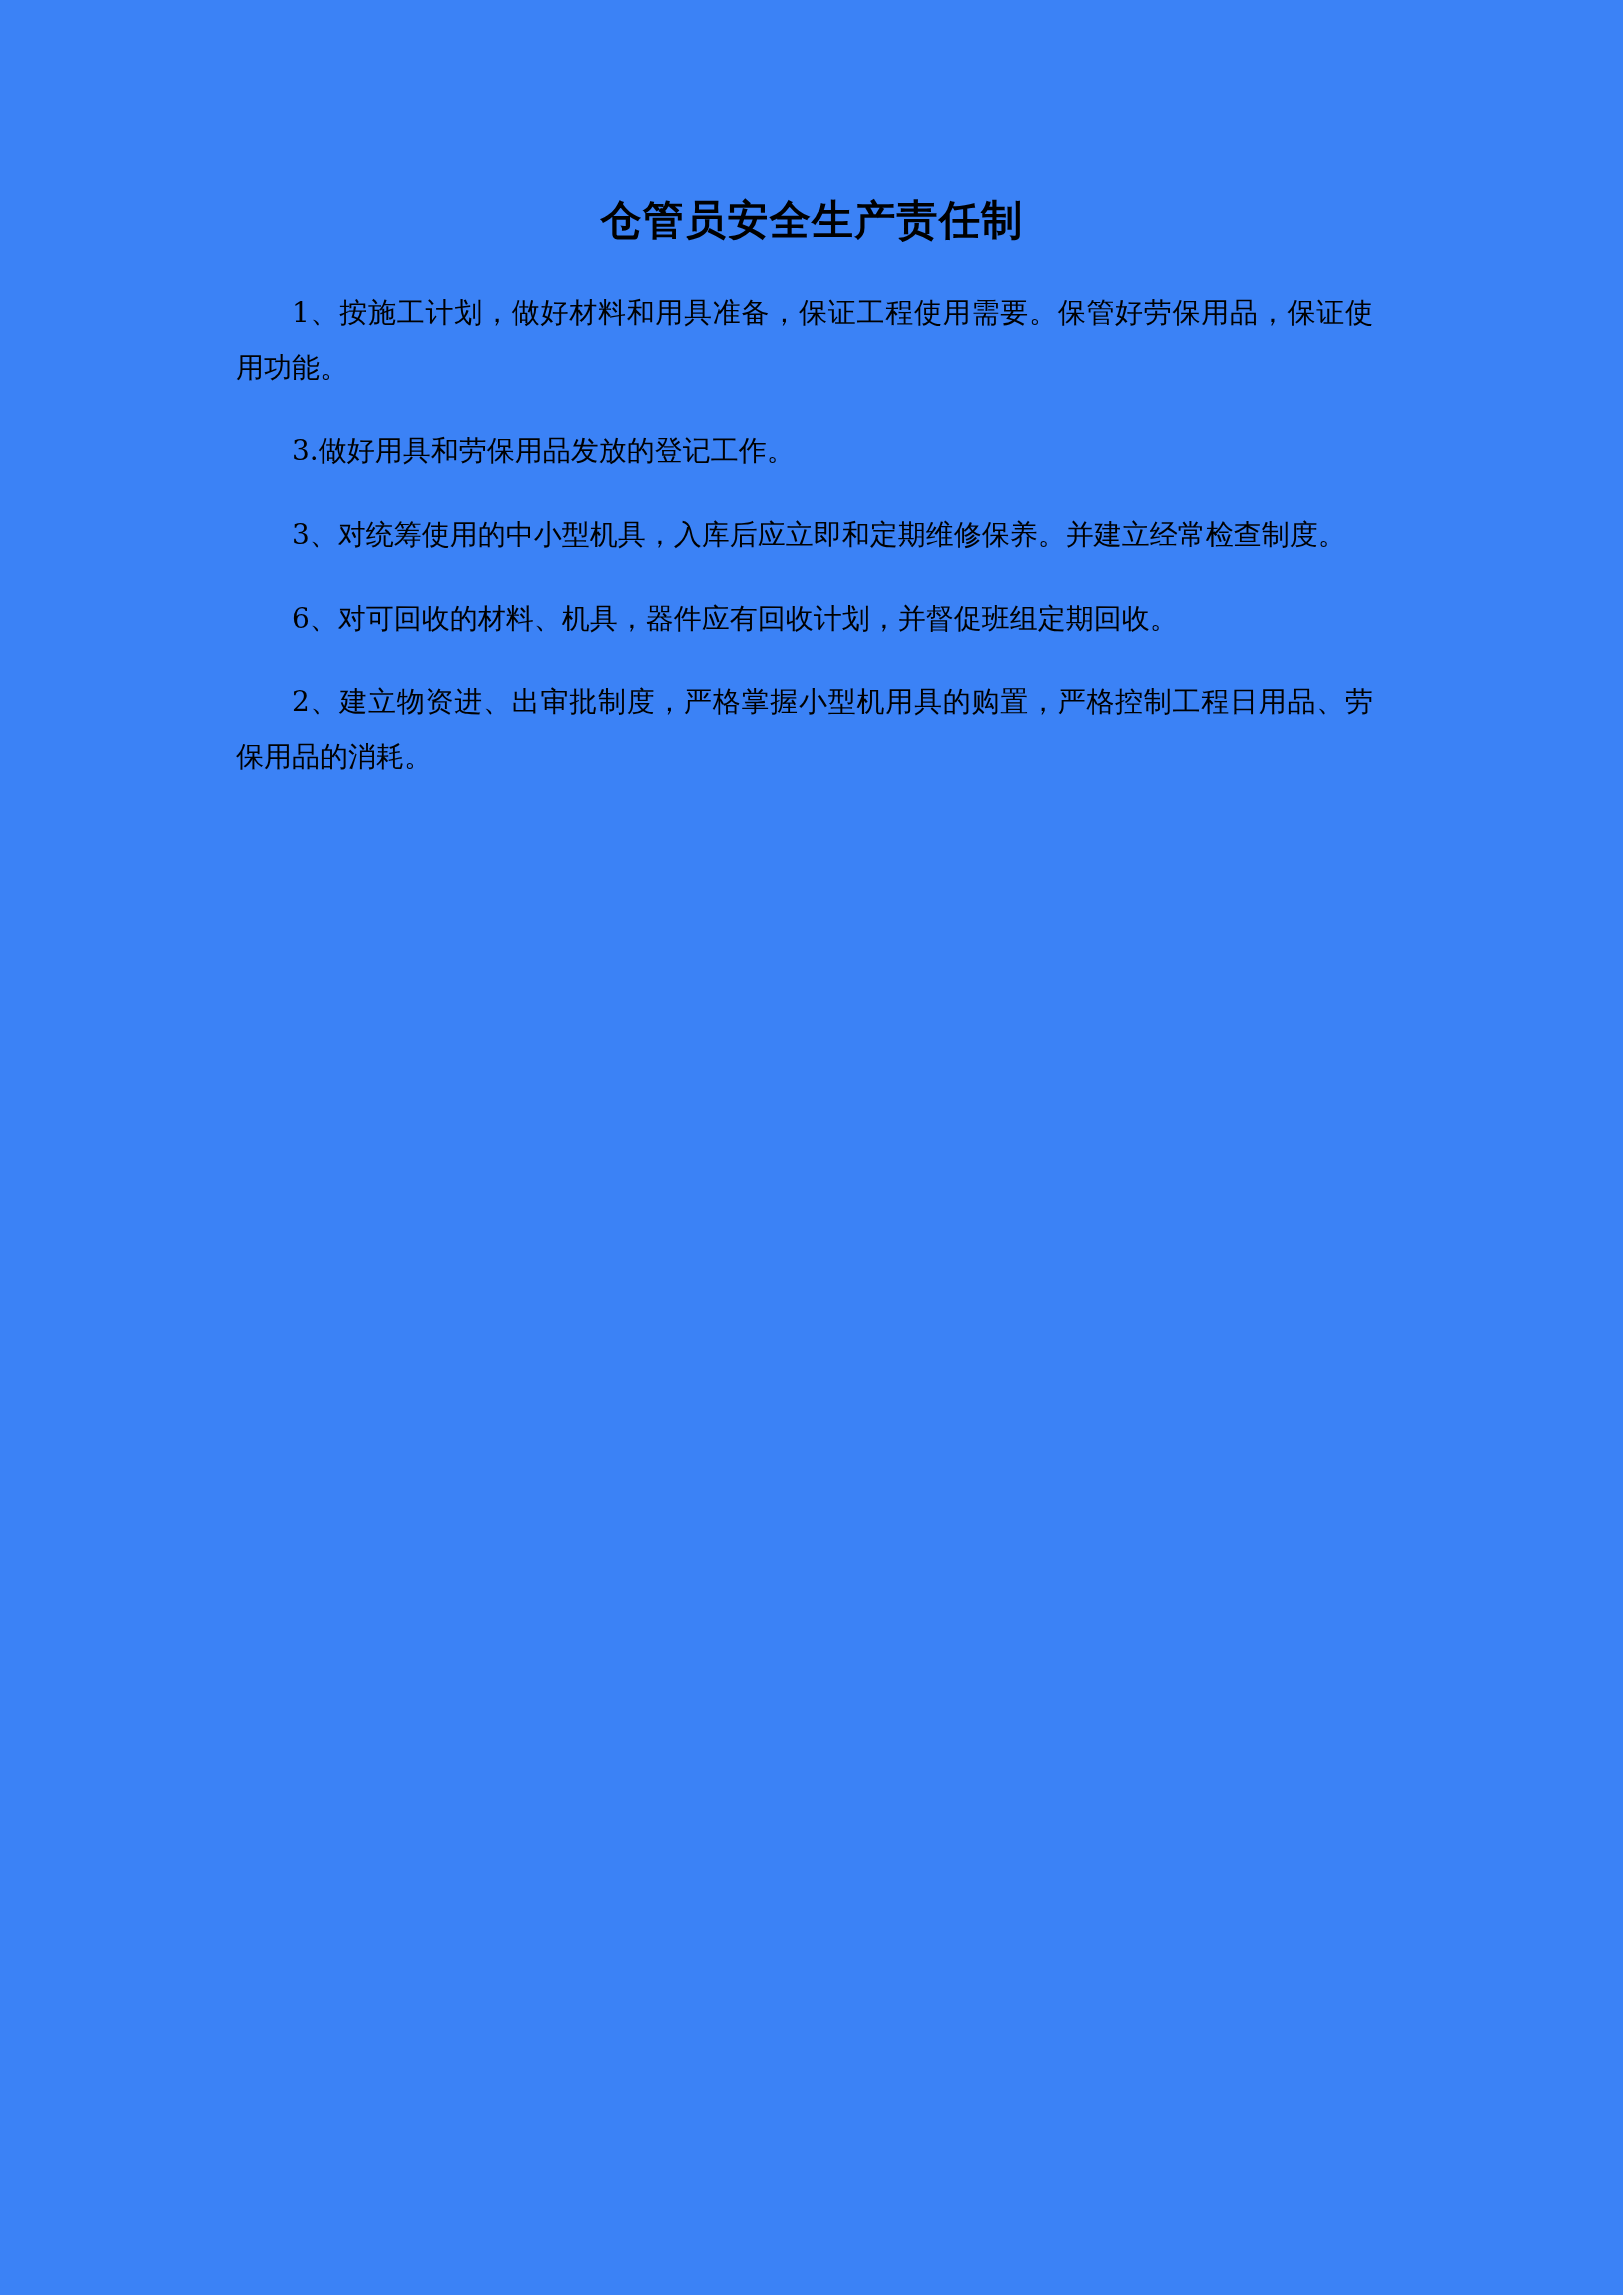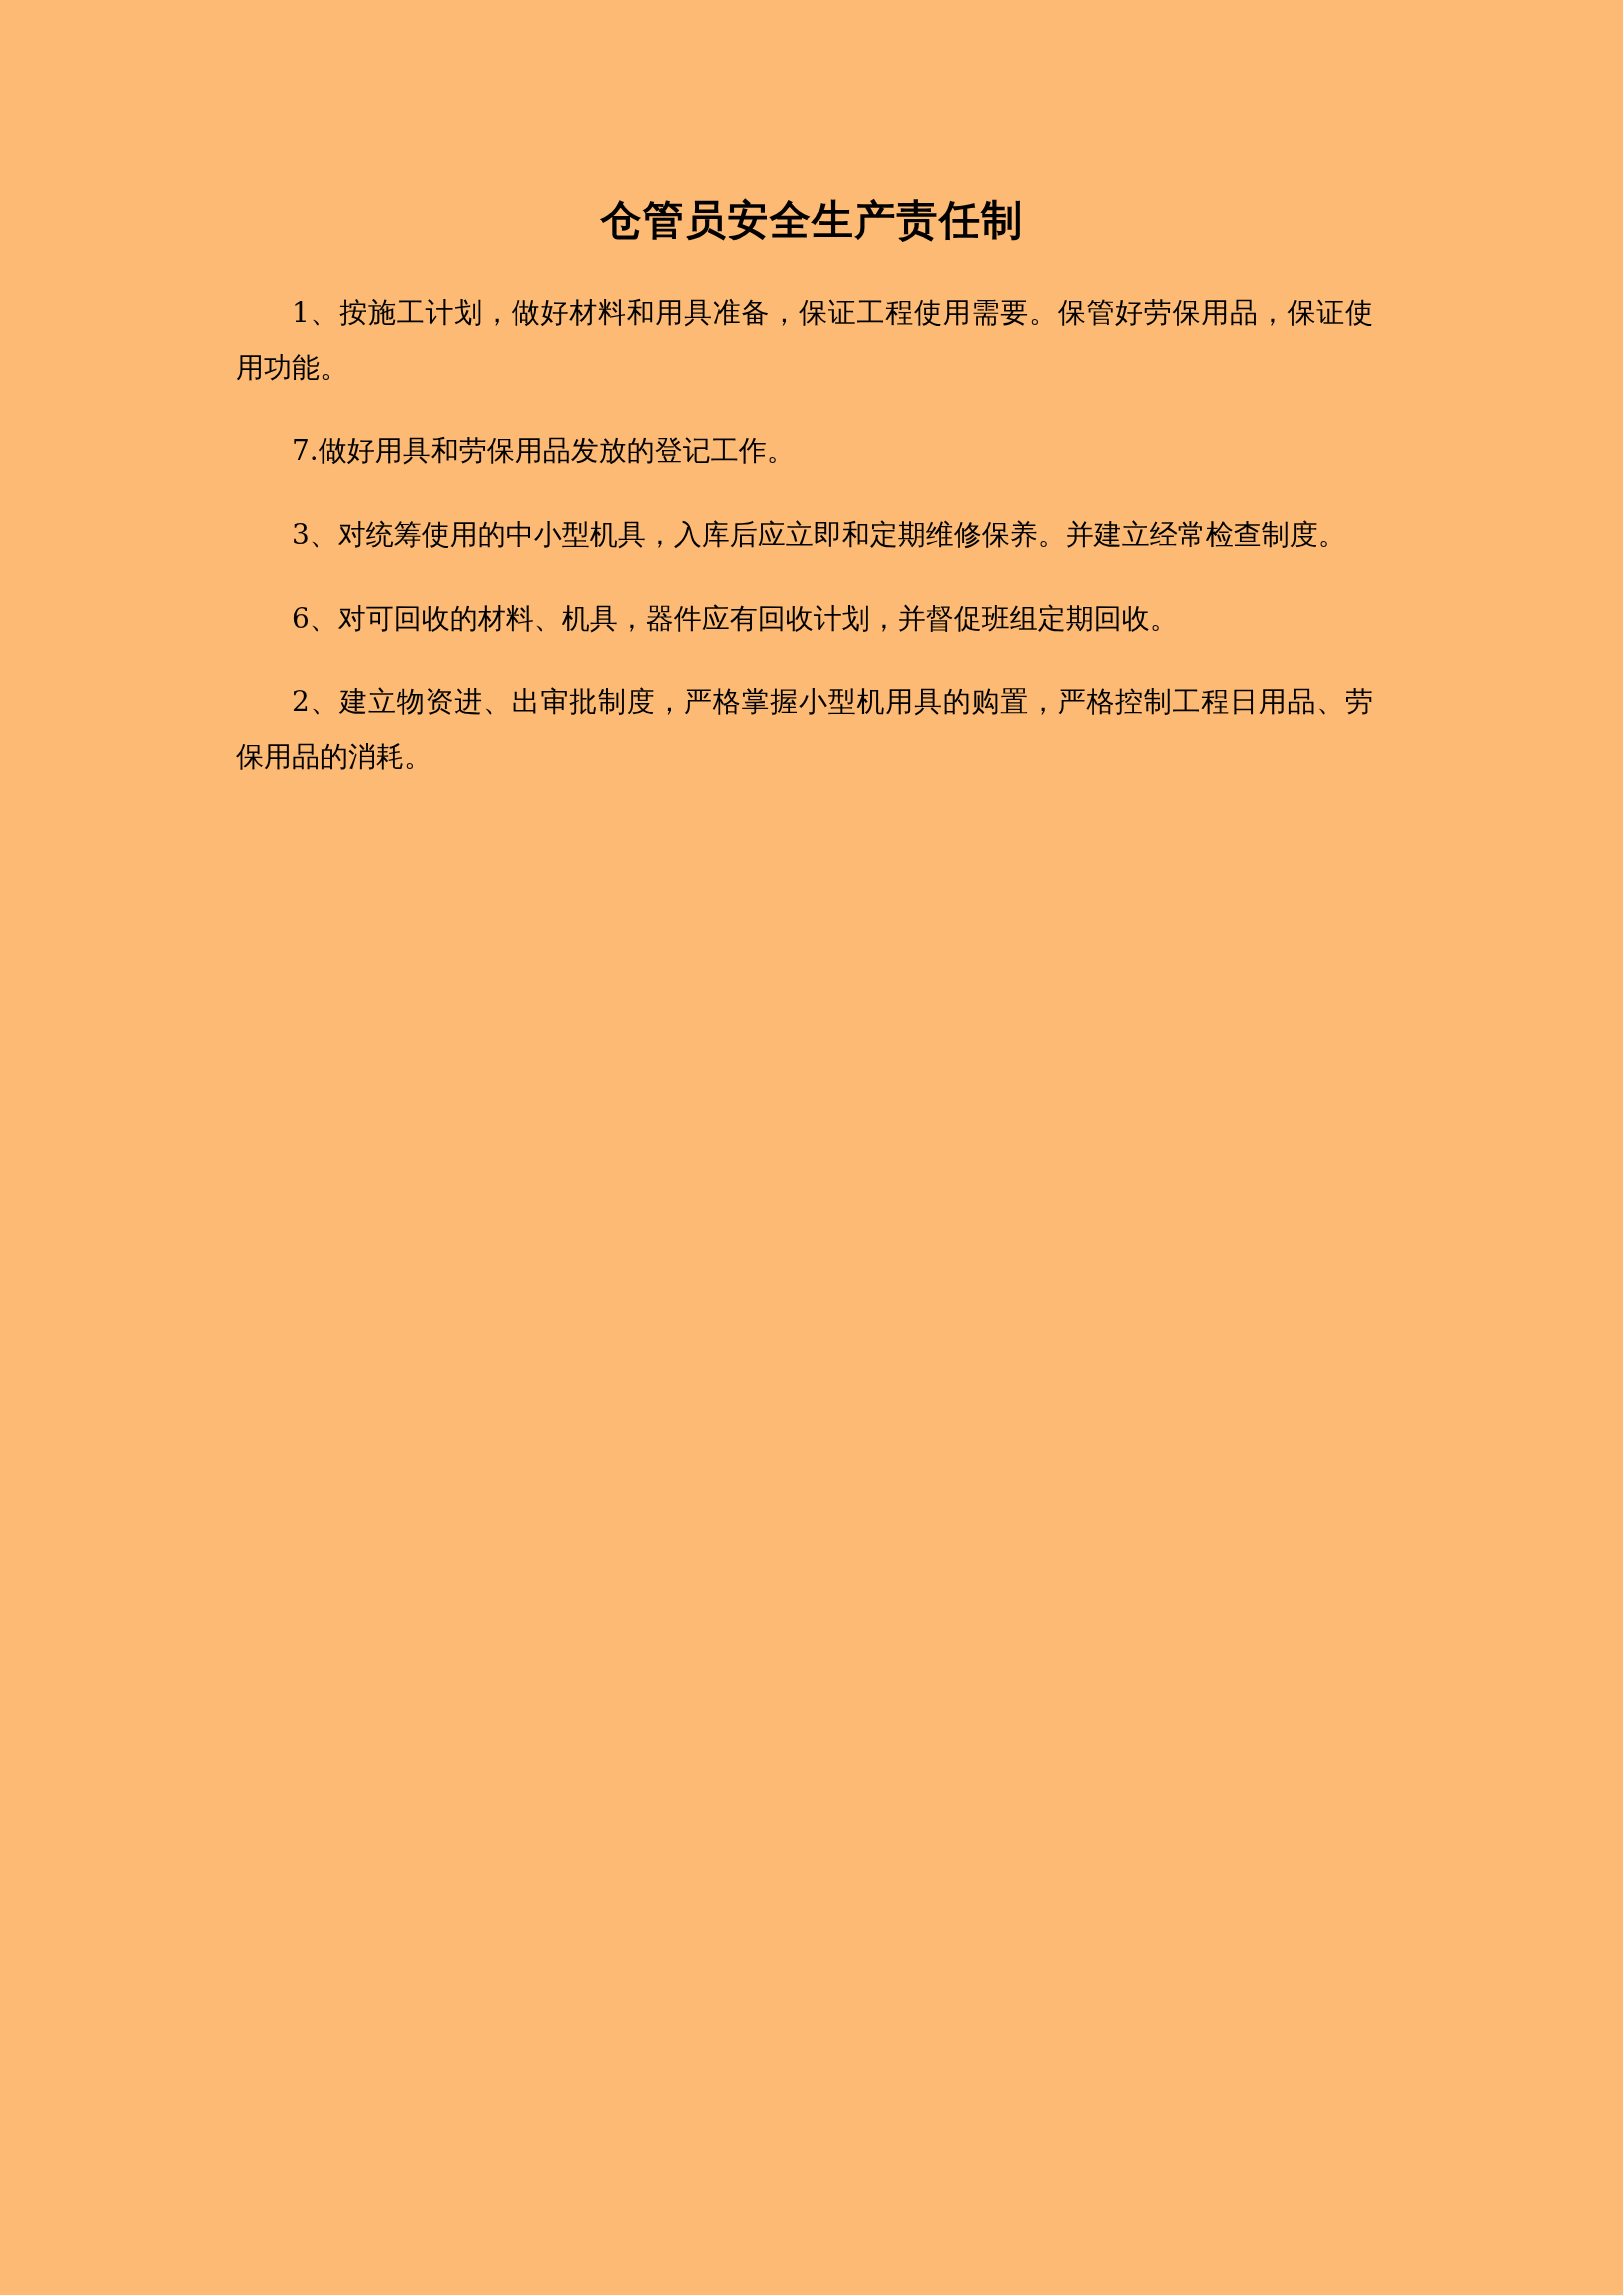--- a/index.html
+++ b/index.html
@@ -12,21 +12,21 @@
     height: 2295px;
     font-family: "DejaVu Serif", "Liberation Serif", serif;
     color: #000000;
     -webkit-font-smoothing: antialiased;
   }
   .page {
     box-sizing: border-box;
     width: 1624px;
     height: 2295px;
     padding: 196px 236px 0 236px;
-    background: #fdba74;
+    background: #3b82f6;
   }
   .doc-title {
     text-align: center;
     font-family: "DejaVu Sans", "Liberation Sans", sans-serif;
     font-weight: bold;
     font-size: 41px;
     line-height: 1.2;
     letter-spacing: 1.3px;
     margin: 0 0 41px 0;
   }
@@ -44,19 +44,19 @@
     margin-bottom: 0;
   }
 </style>
 </head>
 <body>
 
 <div class="page">
   <h1 class="doc-title">仓管员安全生产责任制</h1>
   <div class="body-copy">
     <p class="para">1、按施工计划，做好材料和用具准备，保证工程使用需要。保管好劳保用品，保证使用功能。</p>
-    <p class="para">7.做好用具和劳保用品发放的登记工作。</p>
+    <p class="para">3.做好用具和劳保用品发放的登记工作。</p>
     <p class="para">3、对统筹使用的中小型机具，入库后应立即和定期维修保养。并建立经常检查制度。</p>
     <p class="para">6、对可回收的材料、机具，器件应有回收计划，并督促班组定期回收。</p>
     <p class="para">2、建立物资进、出审批制度，严格掌握小型机用具的购置，严格控制工程日用品、劳保用品的消耗。</p>
   </div>
 </div>
 
 
 </body></html>

